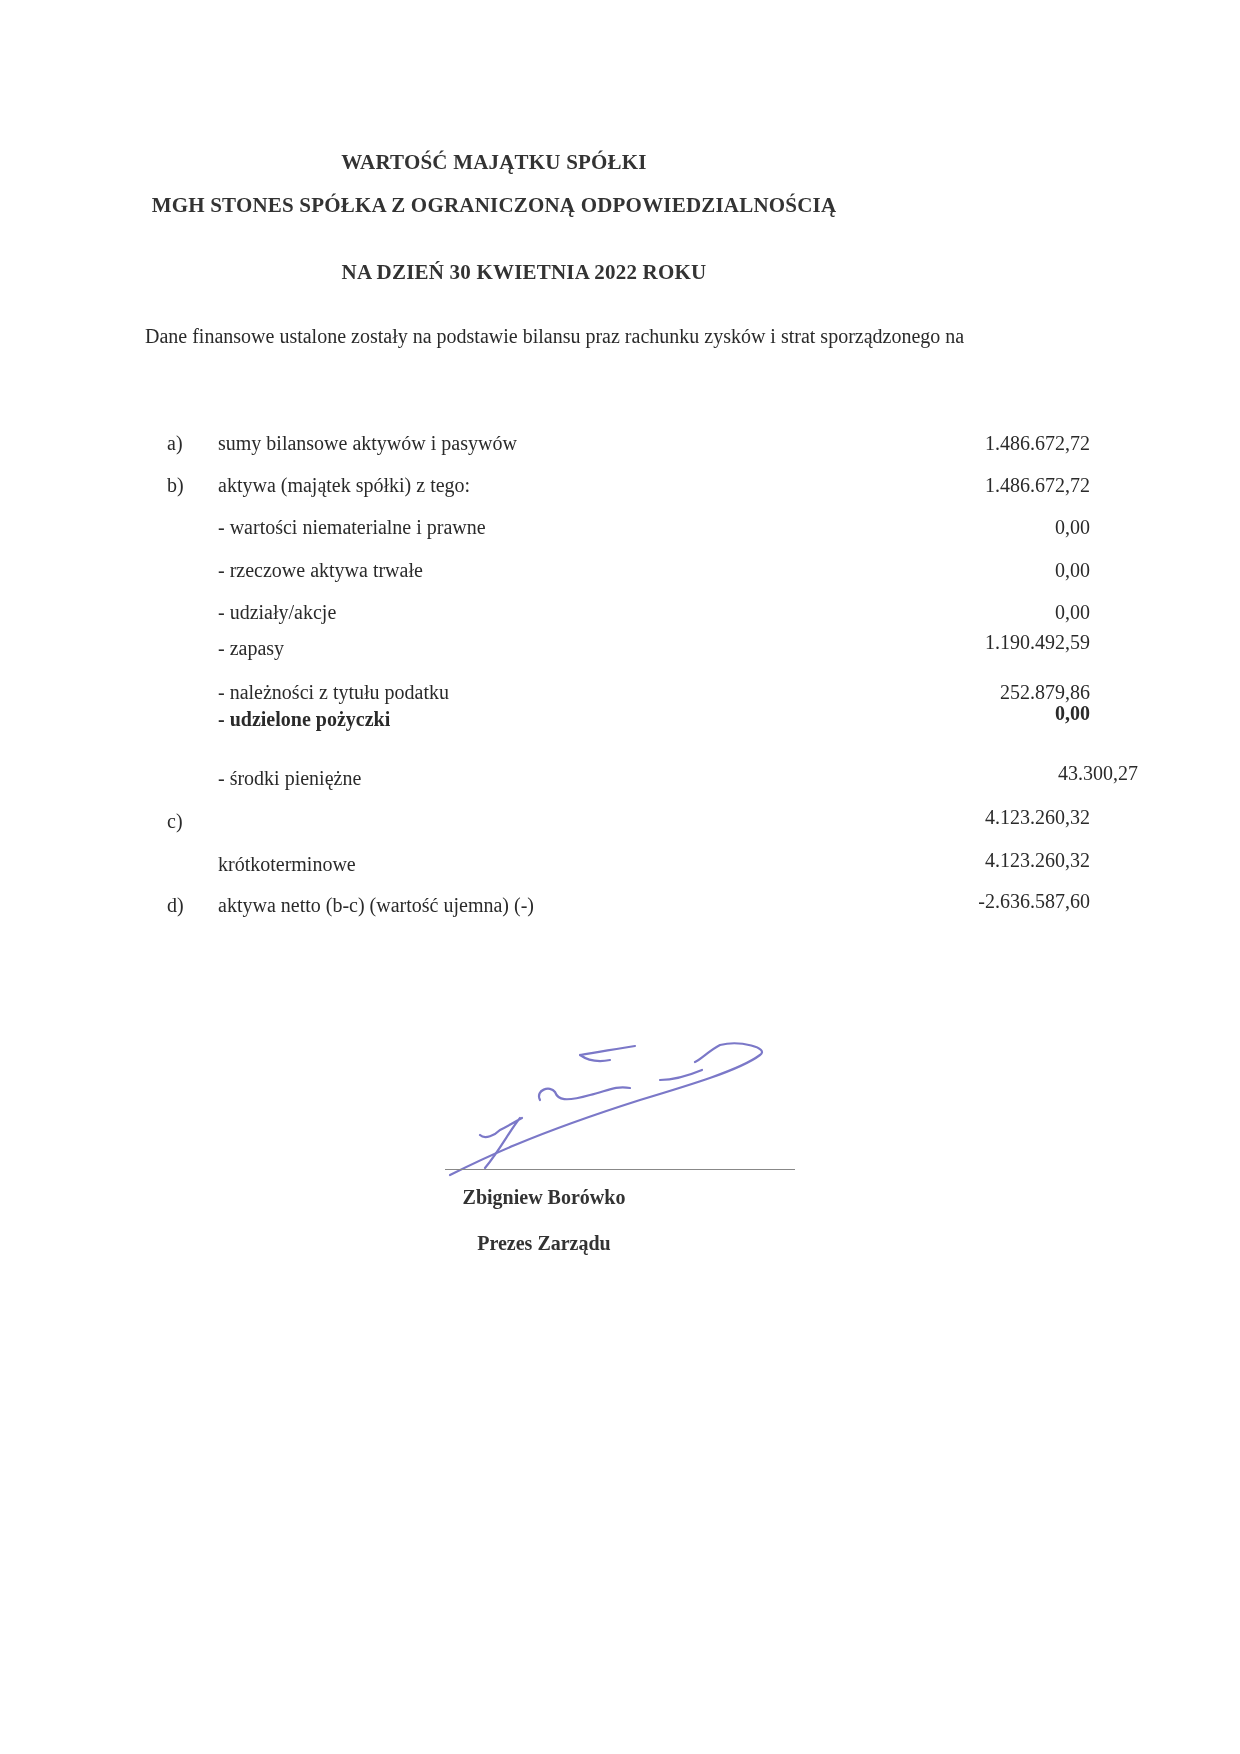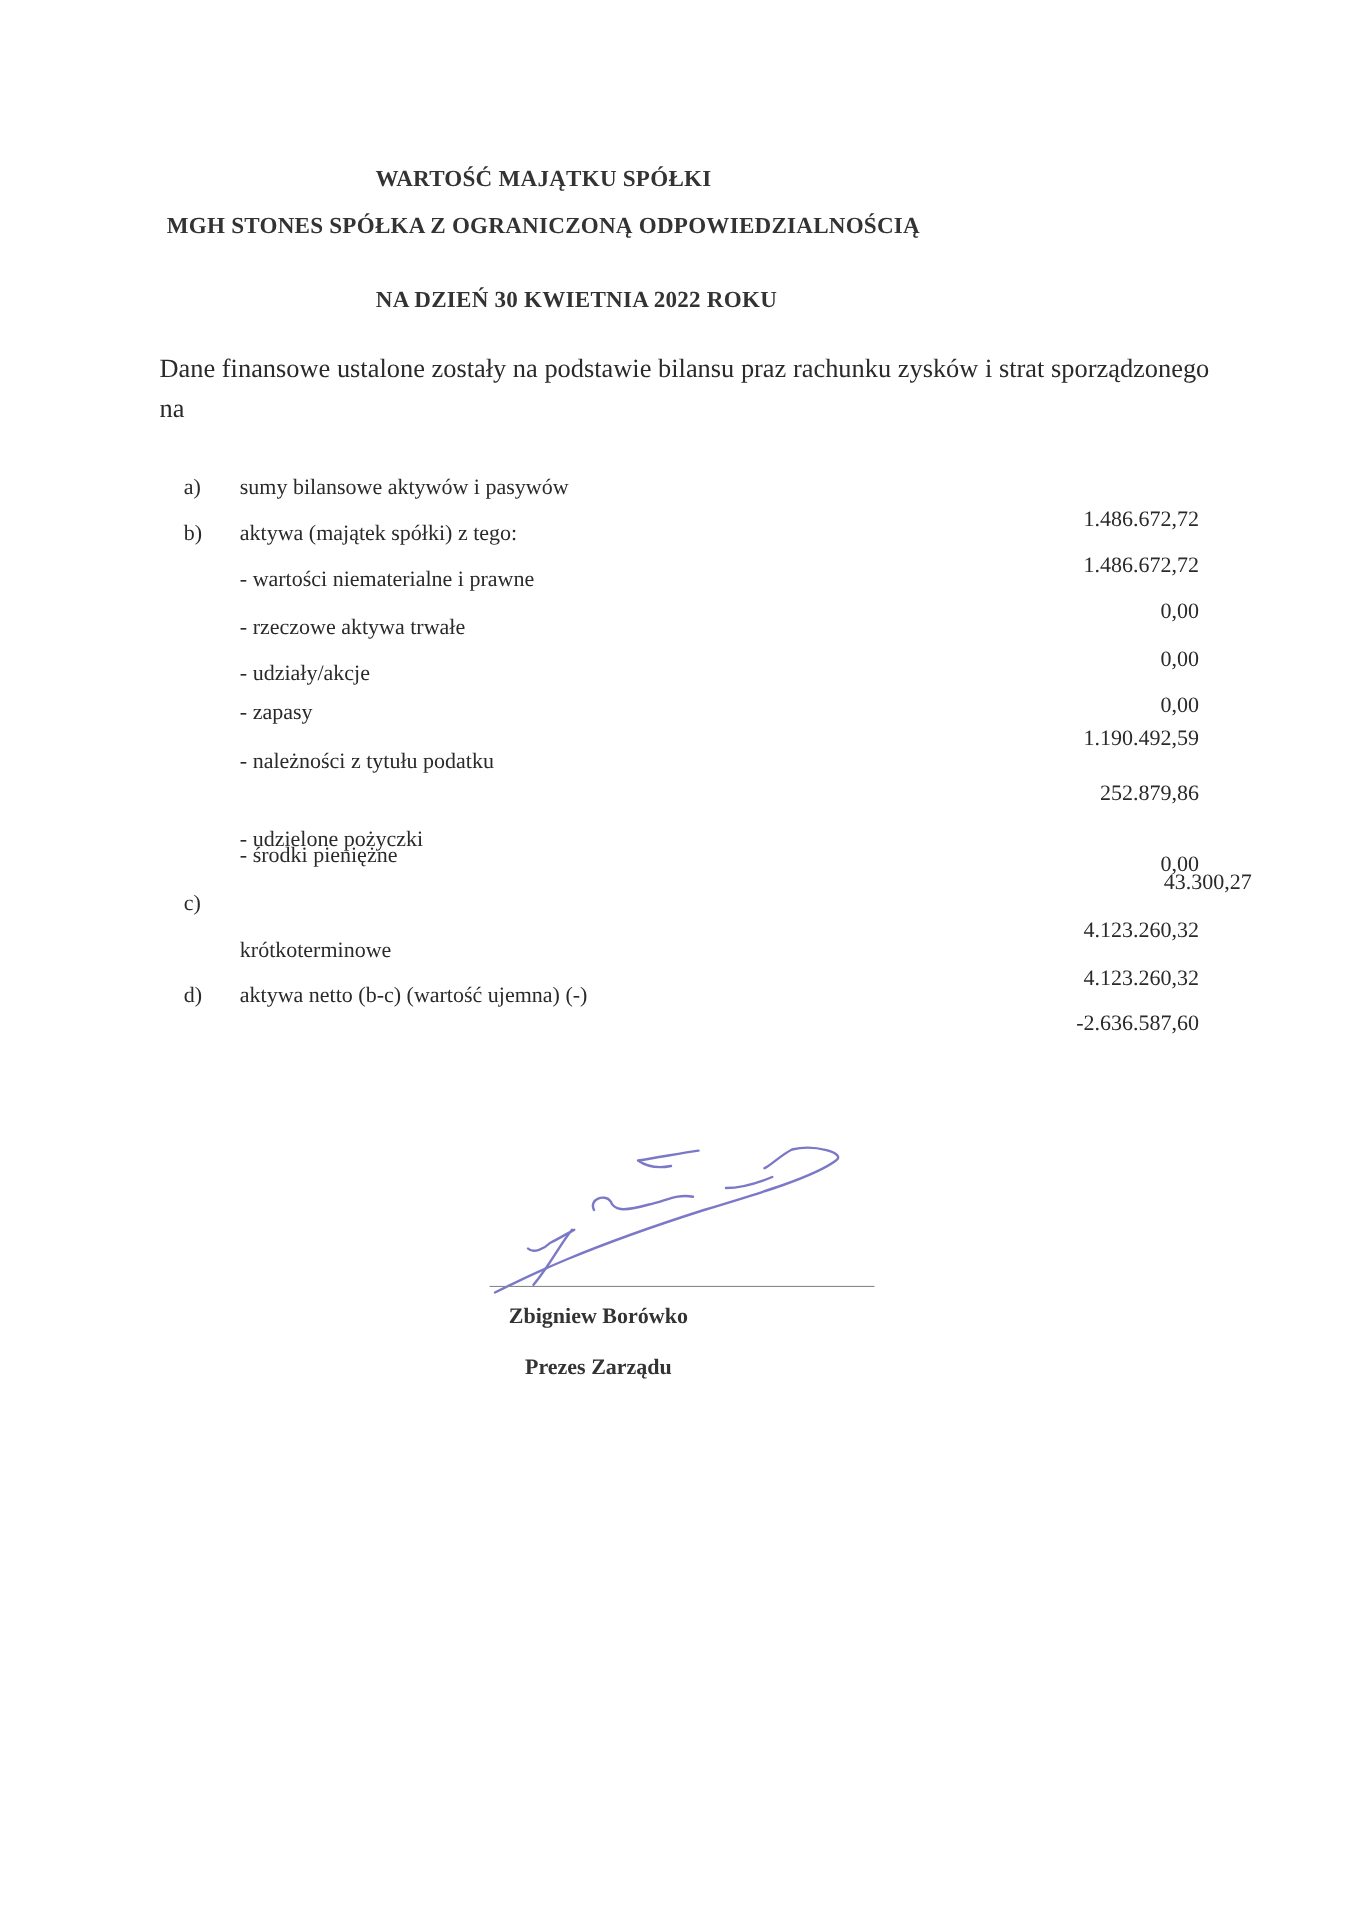--- a/index.html
+++ b/index.html
@@ -1,24 +1,24 @@
 <!DOCTYPE html>
 <html><head>
 <meta charset="utf-8">
 <style>
   html, body { margin: 0; padding: 0; background: #ffffff; }
   body { width: 1240px; height: 1754px; position: relative; overflow: hidden;
          font-family: "Liberation Serif", "DejaVu Serif", serif; color: #2a2a2a; }
   .title { position: absolute; left: 0; width: 988px; text-align: center;
            font-weight: bold; font-size: 21px; color: #333; letter-spacing: 0.2px; }
-  .intro { position: absolute; left: 145px; width: 960px; font-size: 24px; line-height: 36px; color: #2a2a2a; }
+  .intro { position: absolute; left: 145px; width: 960px; font-size: 20px; line-height: 36px; color: #2a2a2a; }
   .row { position: absolute; left: 0; width: 1240px; height: 30px; font-size: 20px; }
   .row .letter { position: absolute; left: 167px; }
   .row .label { position: absolute; left: 218px; white-space: nowrap; }
-  .row .value { position: absolute; right: 150px; text-align: right; white-space: nowrap; margin-top: 29px; }
+  .row .value { position: absolute; right: 150px; text-align: right; white-space: nowrap; }
   .sig-line { position: absolute; left: 445px; top: 1169px; width: 350px; height: 1px; background: #888; }
   .signer { position: absolute; left: 0; width: 1088px; text-align: center;
             font-weight: bold; font-size: 20px; color: #333; }
   svg.signature { position: absolute; left: 440px; top: 1040px; }
 </style>
 </head>
 <body>
 
 <div>
   <div class="title" style="top:150px;">WARTOŚĆ MAJĄTKU SPÓŁKI</div>
@@ -58,21 +58,21 @@
     <div class="row" style="top:637px;">
       <span class="letter"></span>
       <span class="label">- zapasy</span>
       <span class="value" style="top:-6px;">1.190.492,59</span>
     </div>
     <div class="row" style="top:681px;">
       <span class="letter"></span>
       <span class="label">- należności z tytułu podatku</span>
       <span class="value">252.879,86</span>
     </div>
-    <div class="row" style="top:752px;">
+    <div class="row" style="top:708px;font-weight:bold;">
       <span class="letter"></span>
       <span class="label">- udzielone pożyczki</span>
       <span class="value" style="top:-6px;">0,00</span>
     </div>
     <div class="row" style="top:767px;padding-left:48px;">
       <span class="letter"></span>
       <span class="label">- środki pieniężne</span>
       <span class="value" style="top:-5px;">43.300,27</span>
     </div>
     <div class="row" style="top:810px;">

